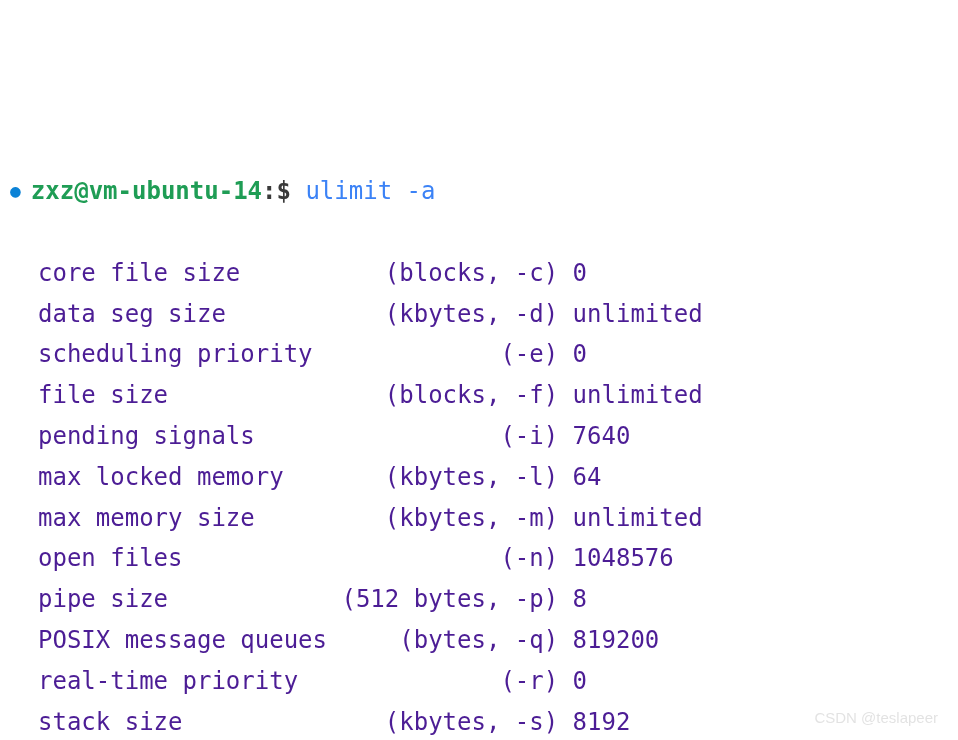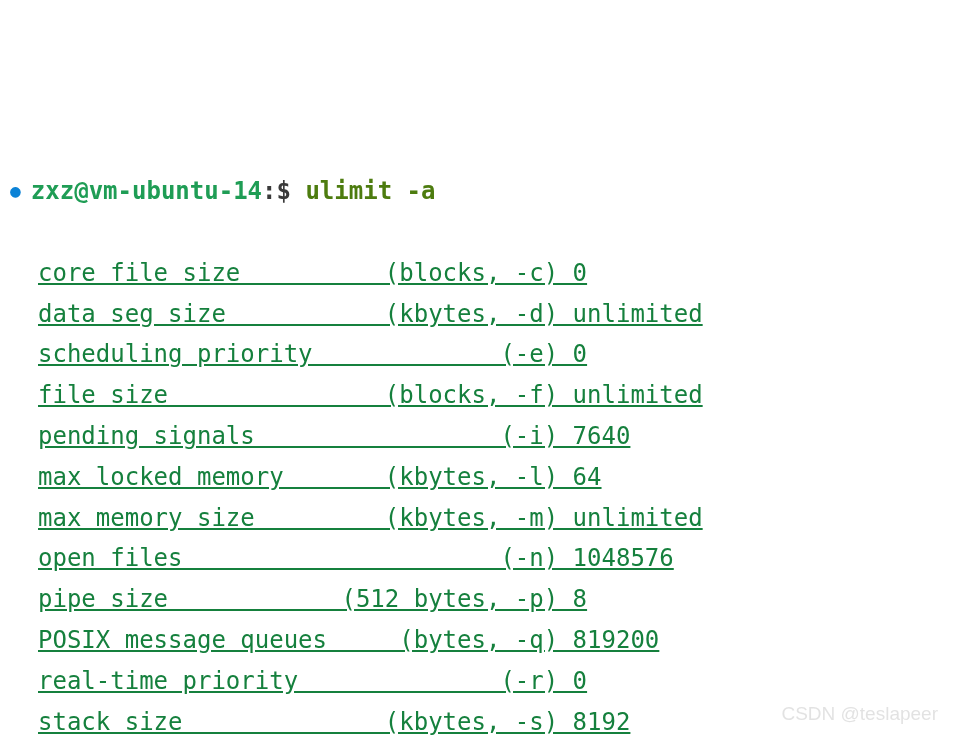--- a/index.html
+++ b/index.html
@@ -40,34 +40,33 @@
     }
     .path {
       color: #0b72c4;
       font-weight: bold;
     }
     .dollar {
       color: #3a3a3a;
       font-weight: bold;
     }
     .command {
-      color: #4d7c0f;
-      font-weight: bold;
+      color: #3b82f6;
+      font-weight: normal;
     }
     .output-line {
       padding-left: 28px;
-      color: #15803d;
-      text-decoration: underline;
+      color: #4c1d95;
     }
     .watermark {
       position: absolute;
       bottom: 10px;
       right: 20px;
       color: #d0d0d0;
-      font-size: 19px;
+      font-size: 15px;
       font-family: sans-serif;
       opacity: 0.6;
     }
   </style>
 </head>
 <body>
 
 
 
 <div class="prompt-line"><span class="bullet">●</span><span class="user-host">zxz@vm-ubuntu-14</span><span class="colon">:</span><span class="dollar">$</span><span class="command"> <span>ulimit -a</span></span></div>

